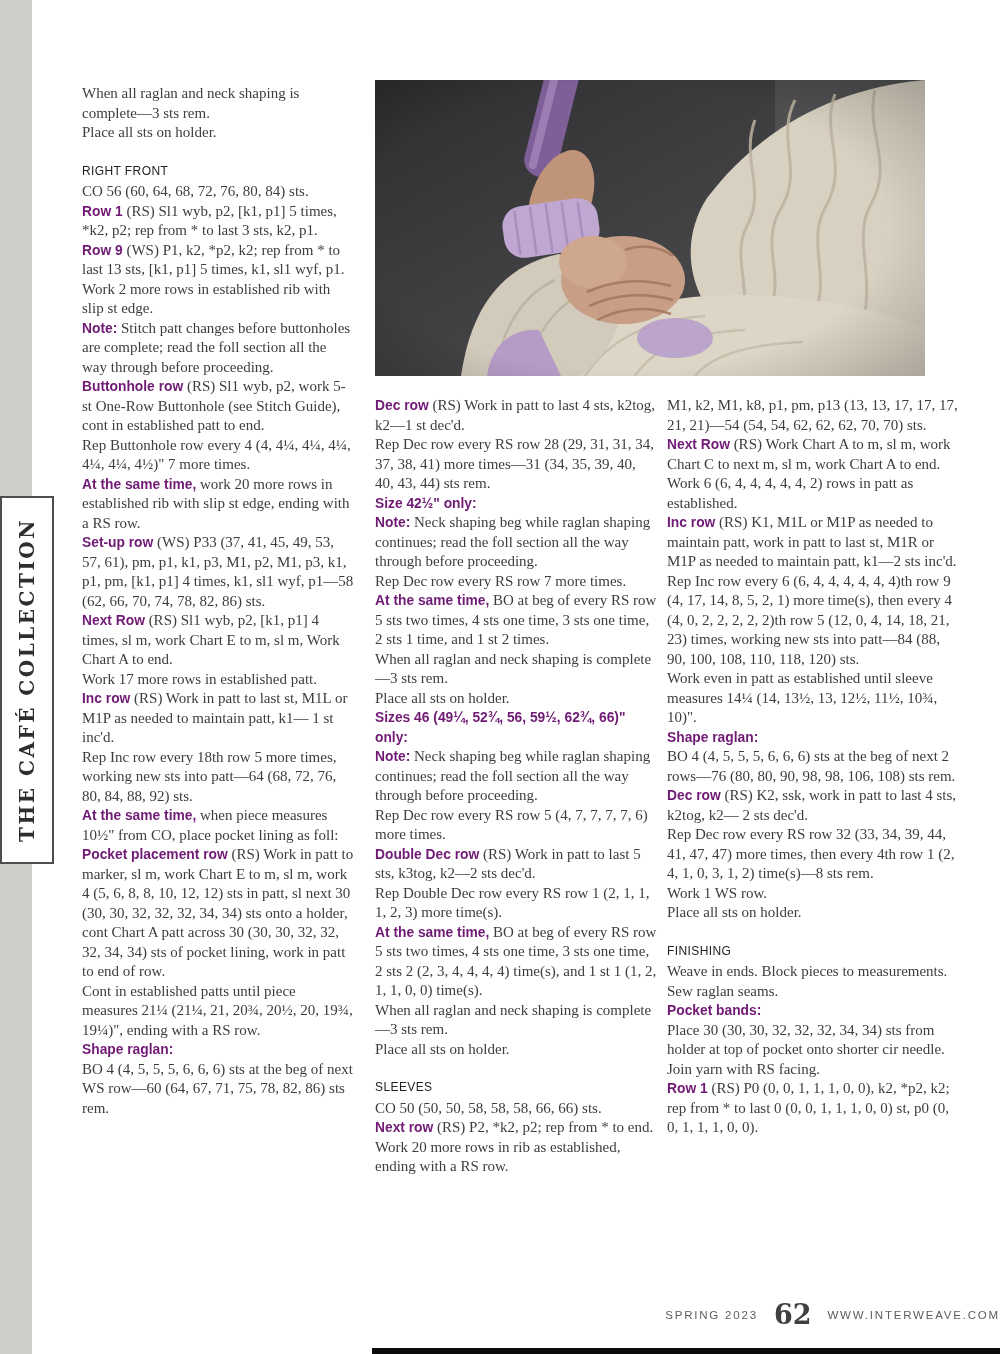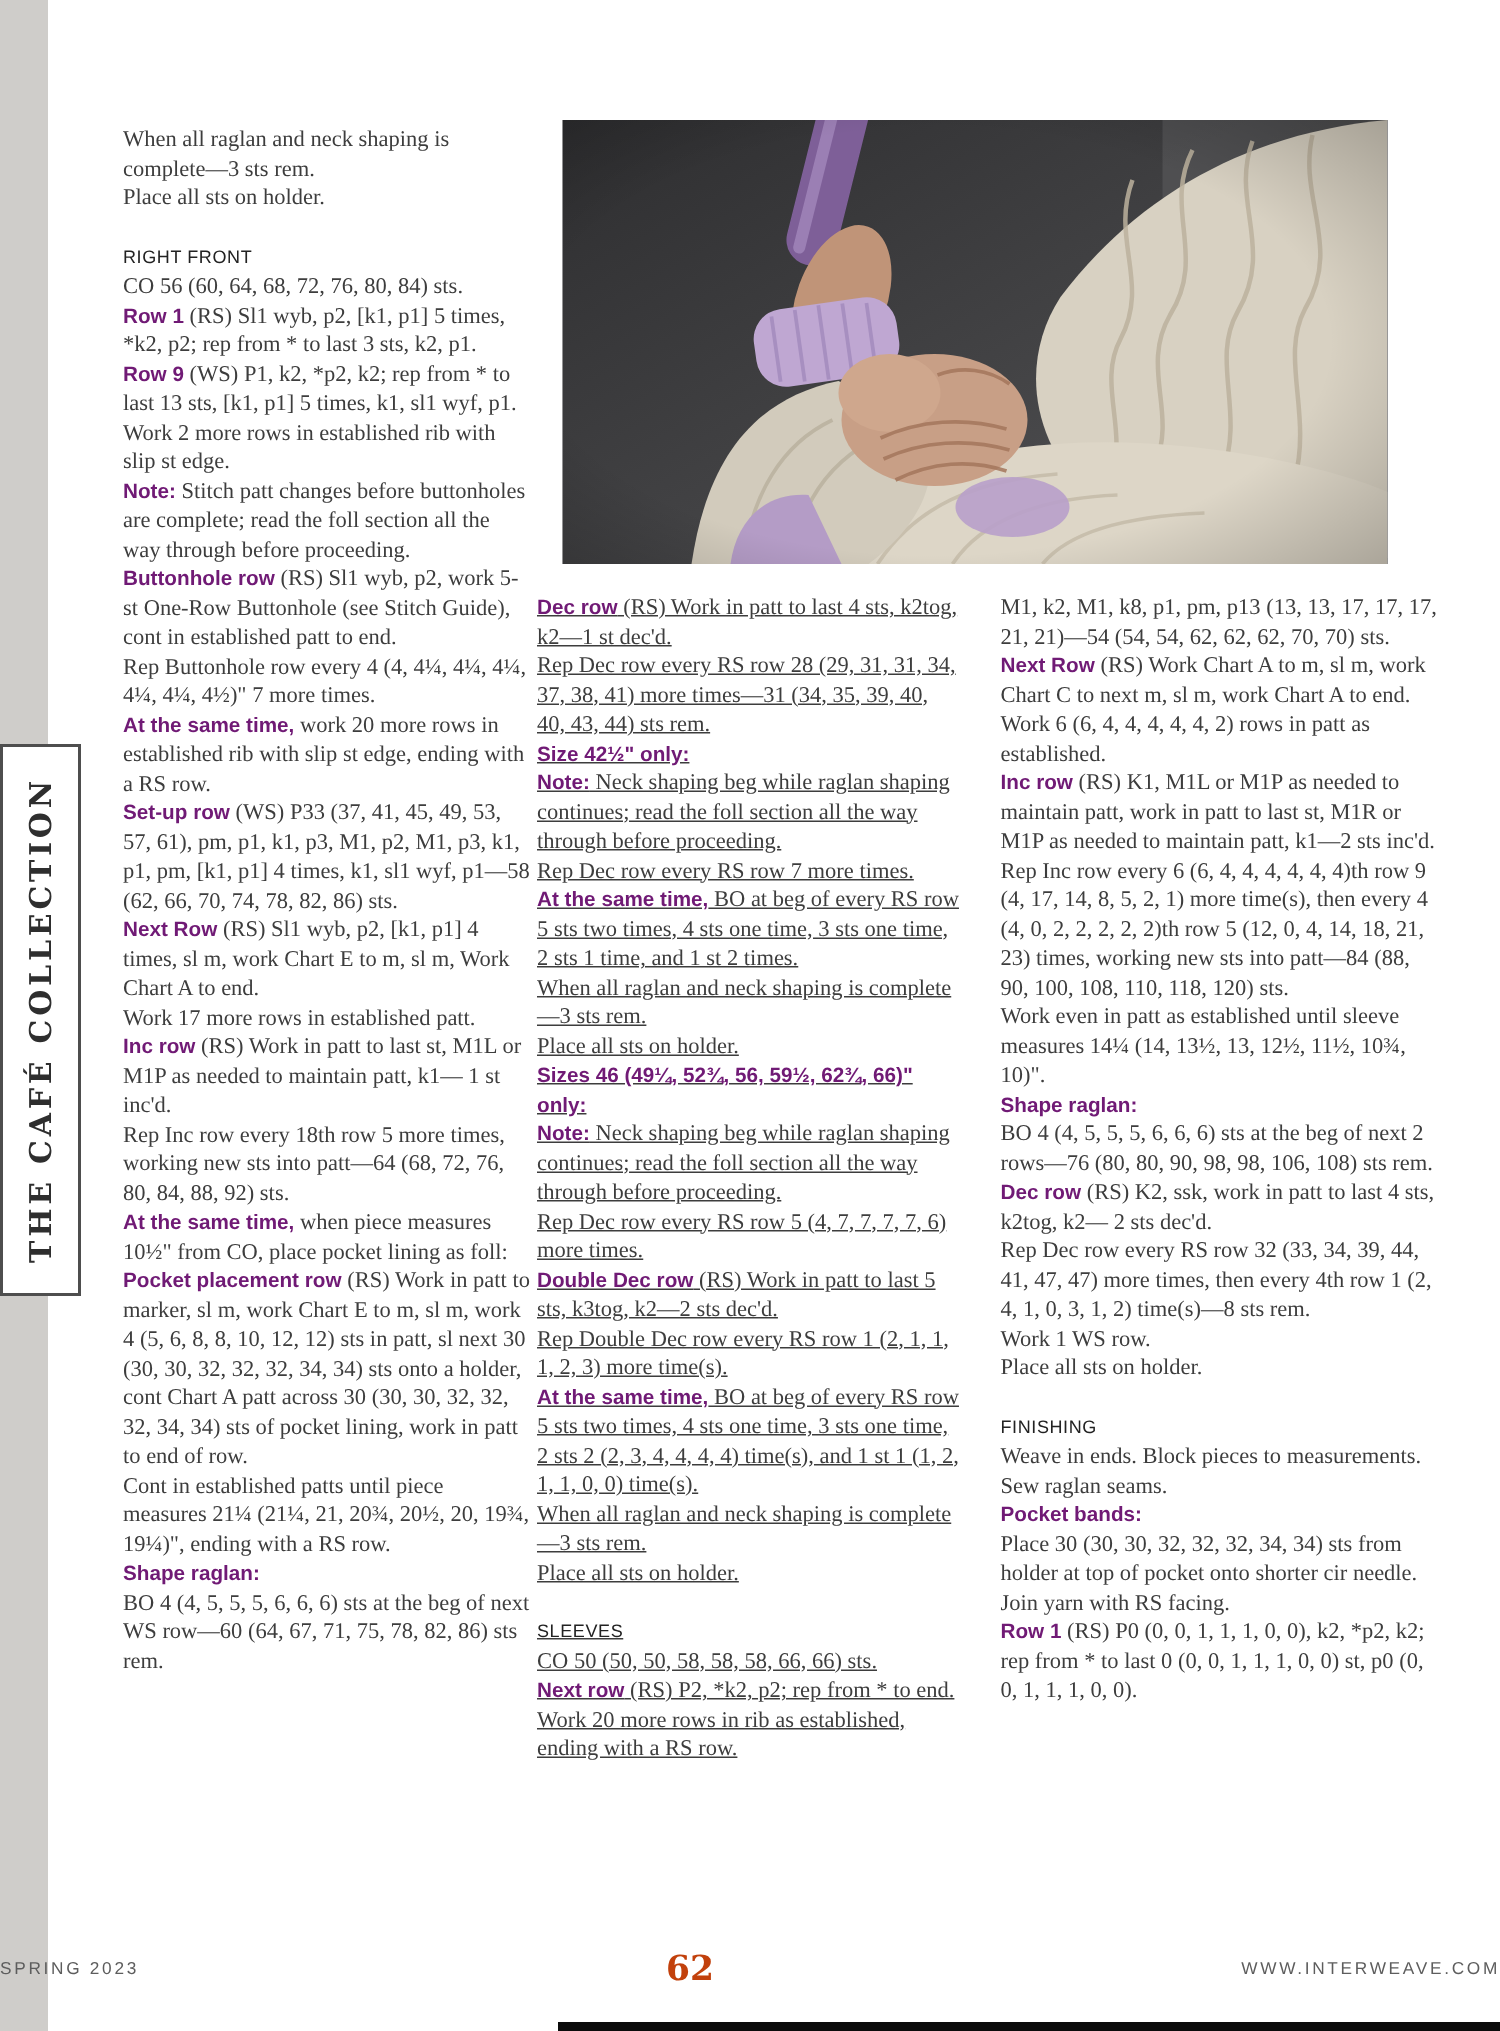--- a/index.html
+++ b/index.html
@@ -6,30 +6,30 @@
   .page{position:relative;width:1000px;height:1354px;background:#ffffff;overflow:hidden;
         font-family:"Liberation Serif",serif;}
   .left-strip{position:absolute;left:0;top:0;width:32px;height:1354px;background:#cfcdca;}
   .collection-box{position:absolute;left:0;top:496px;width:50px;height:364px;background:#ffffff;
         border:2px solid #4e4e4e;display:flex;align-items:center;justify-content:center;}
   .collection-text{transform:rotate(-90deg);white-space:nowrap;font-family:"DejaVu Serif",serif;
         font-weight:bold;font-size:20px;letter-spacing:2.5px;color:#2e2e2e;}
   .photo{position:absolute;left:375px;top:80px;width:550px;height:296px;overflow:hidden;background:#434345;}
   .col{position:absolute;font-size:15px;line-height:1.3;color:#3d3d3d;text-align:left;}
   .col-1{left:82px;top:84px;width:272px;}
-  .col-2{left:358px;top:396px;width:282px;text-decoration:underline;}
+  .col-2{left:375px;top:396px;width:282px;}
   .col-3{left:667px;top:396px;width:292px;}
   .para{margin:0;}
   .lead{font-family:"Liberation Sans",sans-serif;font-weight:700;font-size:13.8px;color:#701a75;}
   .sec-heading{font-family:"Liberation Sans",sans-serif;font-weight:400;font-size:12px;
         letter-spacing:.4px;color:#222;margin:21px 0 3px 0;}
   .footer{position:absolute;left:0;top:1301px;width:1000px;display:flex;align-items:center;
-        justify-content:space-between;gap:16px;}
+        justify-content:flex-end;gap:16px;}
   .footer-small{font-family:"Liberation Sans",sans-serif;font-size:11.5px;letter-spacing:1.8px;color:#5d5d5d;}
-  .footer-page{font-family:"DejaVu Serif",serif;font-size:23px;font-weight:bold;color:#c2410c;line-height:1;}
+  .footer-page{font-family:"DejaVu Serif",serif;font-size:27px;font-weight:bold;color:#404040;line-height:1;}
   .bottom-bar{position:absolute;left:372px;bottom:0;width:628px;height:6px;background:#0b0b0b;}
 </style>
 </head>
 <body>
 
 <div class="page">
 
   <div class="left-strip"></div>
 
   <div class="collection-box">

